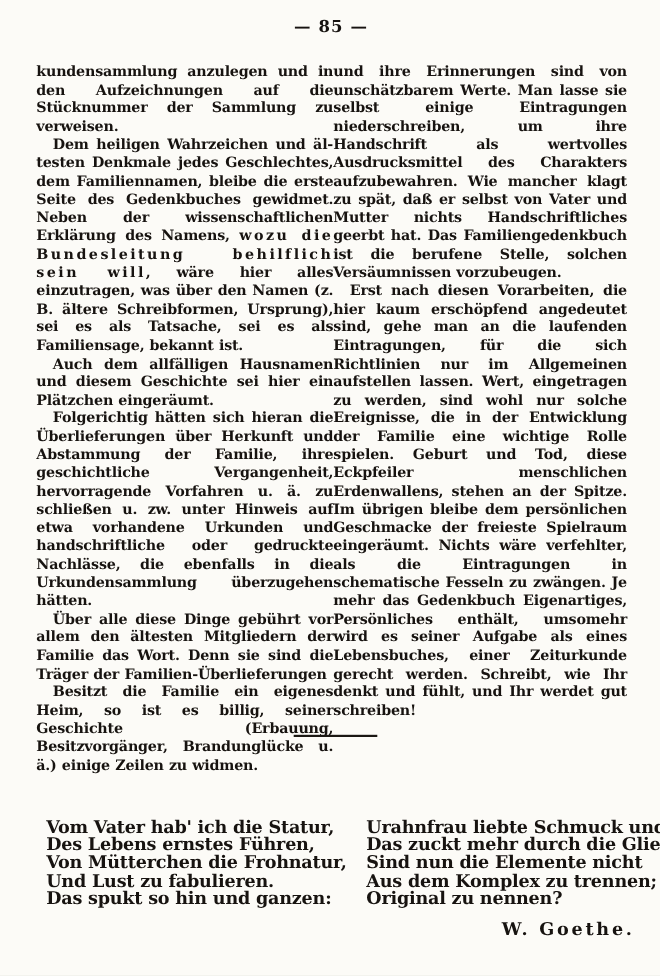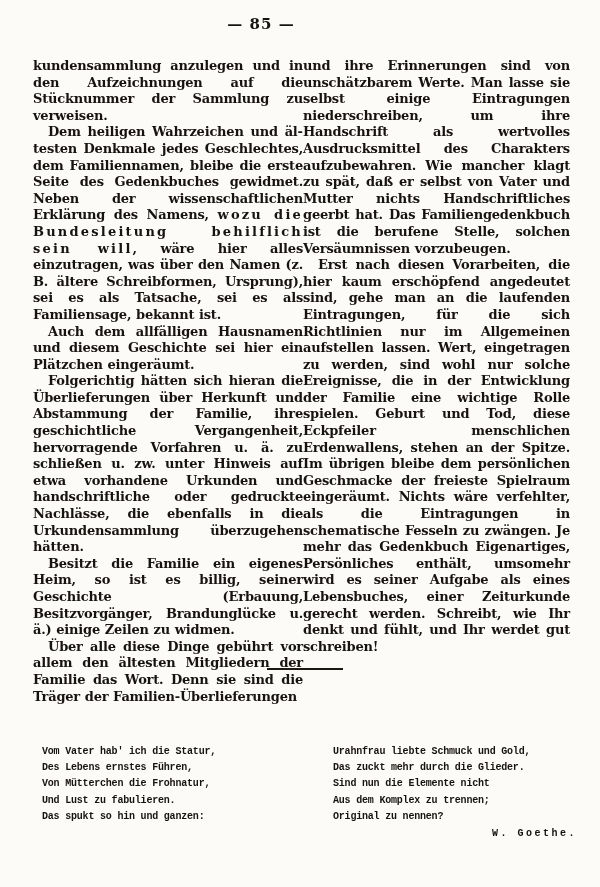--- a/index.html
+++ b/index.html
@@ -16,20 +16,21 @@
   }
   
   .page-header {
     position: absolute;
     top: 15px;
     left: 0;
     width: 522px;            
     text-align: center;
     font-size: 15px;
     letter-spacing: 1px;
+    padding-left: 40px;
   }
   
   .columns {
     position: absolute;
     top: 58px;
     left: 33px;
     width: 552px;
     display: flex;
     gap: 0;
   }
@@ -57,53 +58,52 @@
   
   .poem {
     position: absolute;
     top: 744px;
     left: 42px;
     width: 535px;
     display: flex;
     justify-content: space-between;
   }
   .stanza {
-    font-size: 10px;
+    font-size: 16px;
     line-height: 16.2px;
     letter-spacing: -0.2px;
     white-space: nowrap;
-    font-family: Liberation Mono, monospace;
   }
   .stanza-left  { width: 286px; }
   .stanza-right { width: 244px; }
   .poem-line { margin: 0; }
   .poem-signature {
     text-align: right;
     letter-spacing: 2.5px;
-    margin-top: 1px;
+    margin-top: 12px;
   }
 </style>
 </head>
 <body>
 
 <div class="page">
 
   <header class="page-header">
     <span>— 85 —</span>
   </header>
 
   <main class="columns">
 
     <section class="col col-left">
       <p class="cont">kundensammlung anzulegen und in den Aufzeichnungen auf die Stücknummer der Sammlung zu verweisen.</p>
       <p><span>Dem heiligen Wahrzeichen und äl­testen Denkmale jedes Geschlechtes, dem Familiennamen, bleibe die erste Seite des Gedenkbuches gewidmet. Neben der wissenschaftlichen Erklärung des Namens, </span><span class="sperr">wozu die Bundesleitung be­hilflich sein will</span><span>, wäre hier alles einzutragen, was über den Namen (z. B. ältere Schreibformen, Ursprung), sei es als Tatsache, sei es als Familiensage, bekannt ist.</span></p>
       <p>Auch dem allfälligen Hausnamen und diesem Geschichte sei hier ein Plätz­chen eingeräumt.</p>
       <p>Folgerichtig hätten sich hieran die Überlieferungen über Herkunft und Ab­stammung der Familie, ihre geschichtliche Vergangenheit, hervorragende Vorfahren u. ä. zu schließen u. zw. unter Hinweis auf etwa vorhandene Urkunden und hand­schriftliche oder gedruckte Nach­lässe, die ebenfalls in die Urkunden­sammlung überzugehen hätten.</p>
+      <p>Über alle diese Dinge gebührt vor allem den ältesten Mitgliedern der Fa­milie das Wort. Denn sie sind die Träger der Familien-Überlieferungen</p>
       <p>Besitzt die Familie ein eigenes Heim, so ist es billig, seiner Geschichte (Er­bauung, Besitzvorgänger, Brandunglücke u. ä.) einige Zeilen zu widmen.</p>
-      <p>Über alle diese Dinge gebührt vor allem den ältesten Mitgliedern der Fa­milie das Wort. Denn sie sind die Träger der Familien-Überlieferungen</p>
     </section>
 
     <section class="col col-right">
       <p class="cont">und ihre Erinnerungen sind von unschätz­barem Werte. Man lasse sie selbst einige Eintragungen niederschreiben, um ihre Handschrift als wertvolles Ausdrucks­mittel des Charakters aufzubewahren. Wie mancher klagt zu spät, daß er selbst von Vater und Mutter nichts Hand­schriftliches geerbt hat. Das Familien­gedenkbuch ist die berufene Stelle, sol­chen Versäumnissen vorzubeugen.</p>
       <p>Erst nach diesen Vorarbeiten, die hier kaum erschöpfend angedeutet sind, gehe man an die laufenden Eintragun­gen, für die sich Richtlinien nur im All­gemeinen aufstellen lassen. Wert, ein­getragen zu werden, sind wohl nur solche Ereignisse, die in der Entwicklung der Familie eine wichtige Rolle spielen. Ge­burt und Tod, diese Eckpfeiler mensch­lichen Erdenwallens, stehen an der Spitze. Im übrigen bleibe dem persönlichen Ge­schmacke der freieste Spielraum einge­räumt. Nichts wäre verfehlter, als die Eintragungen in schematische Fesseln zu zwängen. Je mehr das Gedenkbuch Eigenartiges, Persönliches enthält, um­somehr wird es seiner Aufgabe als eines Lebensbuches, einer Zeiturkunde gerecht werden. Schreibt, wie Ihr denkt und fühlt, und Ihr werdet gut schreiben!</p>
     </section>
 
   </main>
 
   <div class="divider"></div>

